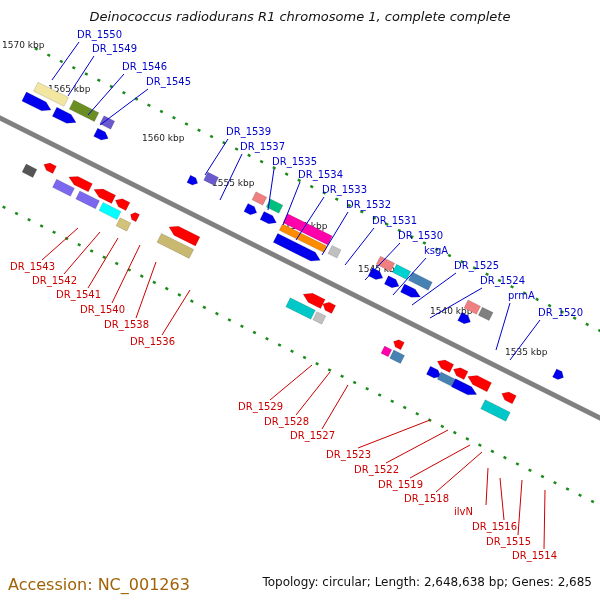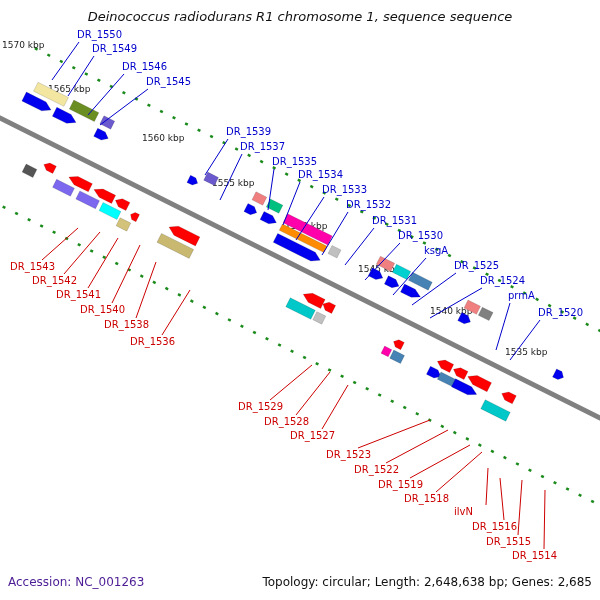--- a/index.html
+++ b/index.html
@@ -1,28 +1,28 @@
 <!DOCTYPE html>
 <html><head>
 <meta charset="utf-8">
 <style>
   html, body { margin:0; padding:0; background:#ffffff; }
   body { width:600px; height:600px; position:relative; overflow:hidden; font-family:"DejaVu Sans", sans-serif; }
   #title { position:absolute; left:0; top:9px; width:600px; text-align:center; font-style:italic; font-size:13px; color:#111; }
-  #footer-left { position:absolute; left:8px; top:575px; font-size:12px; color:#4c1d95; }
+  #footer-left { position:absolute; left:8px; top:575px; font-size:16px; color:#a16207; }
   #footer-right { position:absolute; right:8px; top:575px; font-size:12px; color:#111;margin-left:20px; }
   svg#map { position:absolute; left:0; top:0; }
   .kbp { font-size:9px; fill:#222; font-family:"DejaVu Sans", sans-serif; }
   .lab-top { font-size:10px; fill:#0000cc; font-family:"DejaVu Sans", sans-serif; }
   .lab-bot { font-size:10px; fill:#cc0000; font-family:"DejaVu Sans", sans-serif; }
 </style>
 </head>
 <body>
 
-<div id="title">Deinococcus radiodurans R1 chromosome 1, sequence sequence</div>
+<div id="title">Deinococcus radiodurans R1 chromosome 1, complete complete</div>
 
 <svg id="map" width="600" height="600">
     <line x1="-8.94427190999916" y1="113.52786404500043" x2="626.0990336999411" y2="431.04951684997053" stroke="#808080" stroke-width="5"></line>
     <line x1="34.88266044899672" y1="48.23467910200657" x2="37.56594202199646" y2="49.57631988850645" stroke="#1a8a1a" stroke-width="2.5"></line>
     <line x1="47.40464112299554" y1="54.49566943900598" x2="50.08792269599529" y2="55.837310225505846" stroke="#1a8a1a" stroke-width="2.5"></line>
     <line x1="59.92662179699436" y1="60.75665977600539" x2="62.60990336999411" y2="62.09830056250527" stroke="#1a8a1a" stroke-width="2.5"></line>
     <line x1="72.44860247099318" y1="67.0176501130048" x2="75.13188404399293" y2="68.35929089950469" stroke="#1a8a1a" stroke-width="2.5"></line>
     <line x1="84.970583144992" y1="73.27864045000422" x2="87.65386471799175" y2="74.62028123650407" stroke="#1a8a1a" stroke-width="2.5"></line>
     <line x1="97.49256381899082" y1="79.53963078700363" x2="100.17584539199058" y2="80.88127157350351" stroke="#1a8a1a" stroke-width="2.5"></line>
     <line x1="110.01454449298964" y1="85.80062112400304" x2="112.69782606598939" y2="87.1422619105029" stroke="#1a8a1a" stroke-width="2.5"></line>

